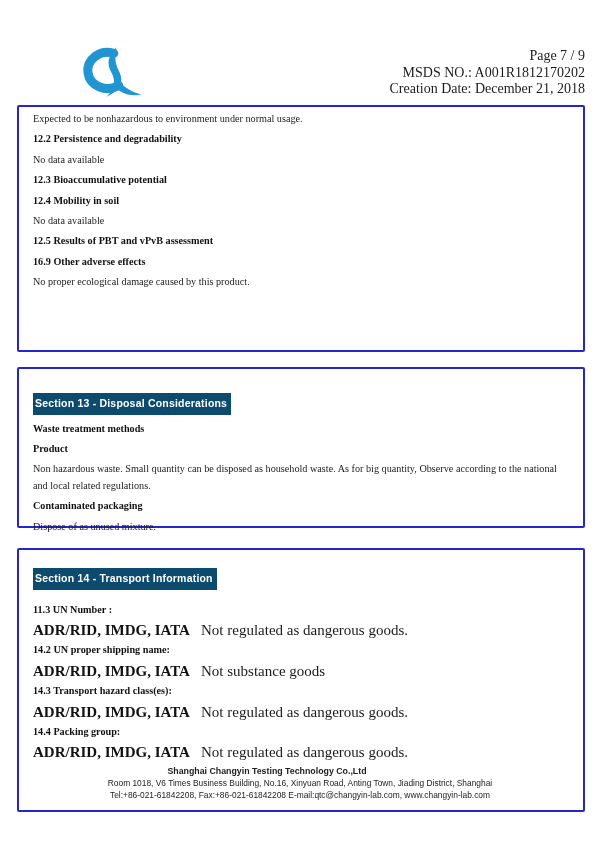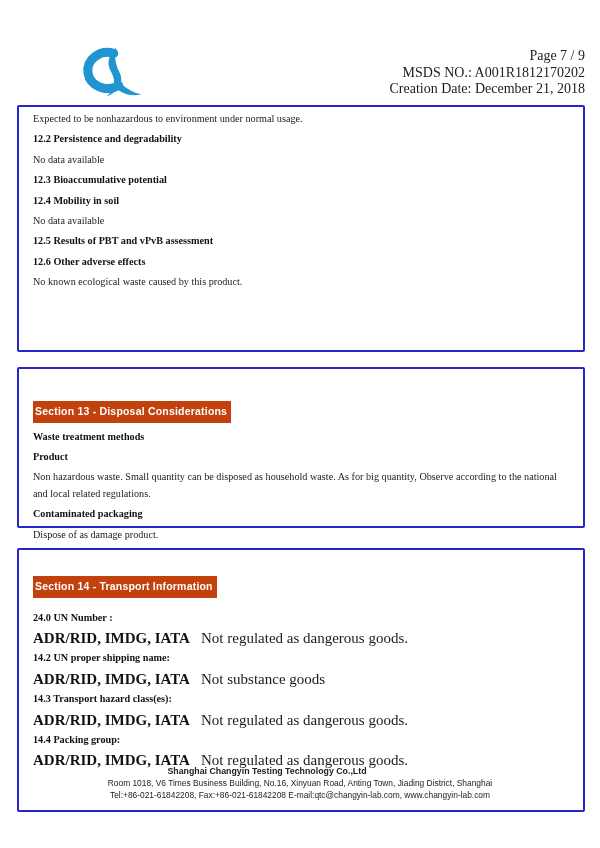--- a/index.html
+++ b/index.html
@@ -9,30 +9,30 @@
   }
   
   .logo-wrap{position:absolute;left:60px;top:44px;width:96px;text-align:center;}
   .logo-wrap svg{display:block;margin:0 auto;}
   .logo-text{font-family:"Liberation Sans",sans-serif;font-size:7.5px;color:#a6cfe9;
     letter-spacing:.6px;margin-top:1px;white-space:nowrap;}
   .page-info{position:absolute;right:15px;top:48px;text-align:right;
     font-size:14px;line-height:16.5px;color:#1c1c1c;}
   
   .box{position:absolute;left:17px;width:568px;box-sizing:border-box;
-    border:2px solid #2626cc;border-radius:2px;padding:16px 14px;background:#fff;}
+    border:2px solid #2626cc;border-radius:2px;padding:8px 14px;background:#fff;}
   .box1{top:105px;height:247px;padding-top:4px;}
   .box2{top:367px;height:161px;}
   .box3{top:548px;height:264px;}
   .box p{margin:0 0 3.8px;font-size:10.2px;line-height:16.6px;}
   .h{font-weight:bold;color:#111;}
   .sec-title-line{margin:0;}
   .box2 .sec-title-line{margin:16px 0 6px;}
   .box3 .sec-title-line{margin:10px 0 12px;}
-  .hl{display:inline-block;background:#c2410c;color:#ffffff;
+  .hl{display:inline-block;background:#0c4a6e;color:#ffffff;
     font-family:"Liberation Sans",sans-serif;font-size:10.5px;font-weight:bold;
     padding:2px 4px 3px 2px;letter-spacing:.2px;}
   .row{display:flex;margin:0 0 3.8px;font-size:15px;line-height:16.6px;}
   .row .label{width:168px;flex:none;font-weight:bold;color:#111;}
   
   .footer{position:absolute;top:765px;left:0;width:600px;text-align:center;
     font-family:"Liberation Sans",sans-serif;font-size:8.4px;line-height:12.2px;color:#222;}
   .footer .company{font-size:8.8px;font-weight:bold;transform:translateX(-33px);}
 </style>
 </head>
@@ -54,41 +54,41 @@
 </div>
 
 <div class="box box1">
   <p>Expected to be nonhazardous to environment under normal usage.</p>
   <p class="h">12.2 Persistence and degradability</p>
   <p>No data available</p>
   <p class="h">12.3 Bioaccumulative potential</p>
   <p class="h">12.4 Mobility in soil</p>
   <p>No data available</p>
   <p class="h">12.5 Results of PBT and vPvB assessment</p>
-  <p class="h">12.6 Other adverse effects</p>
-  <p>No known ecological waste caused by this product.</p>
+  <p class="h">16.9 Other adverse effects</p>
+  <p>No proper ecological damage caused by this product.</p>
 </div>
 
 <div class="box box2">
   <p class="sec-title-line">
     <span class="hl">Section 13 - Disposal Considerations</span>
   </p>
   <p class="h">Waste treatment methods</p>
   <p class="h">Product</p>
   <p>Non hazardous waste. Small quantity can be disposed as household waste. As for big quantity, Observe according to the national and local related regulations.</p>
   <p class="h">Contaminated packaging</p>
-  <p>Dispose of as damage product.</p>
+  <p>Dispose of as unused mixture.</p>
 </div>
 
 <div class="box box3">
   <p class="sec-title-line">
     <span class="hl">Section 14 - Transport Information</span>
   </p>
 
-  <p class="h">24.0 UN Number :</p>
+  <p class="h">11.3 UN Number :</p>
   <div class="row">
     <span class="label">ADR/RID, IMDG, IATA</span>
     <span class="value">Not regulated as dangerous goods.</span>
   </div>
 
   <p class="h">14.2 UN proper shipping name:</p>
   <div class="row">
     <span class="label">ADR/RID, IMDG, IATA</span>
     <span class="value">Not substance goods</span>
   </div>

